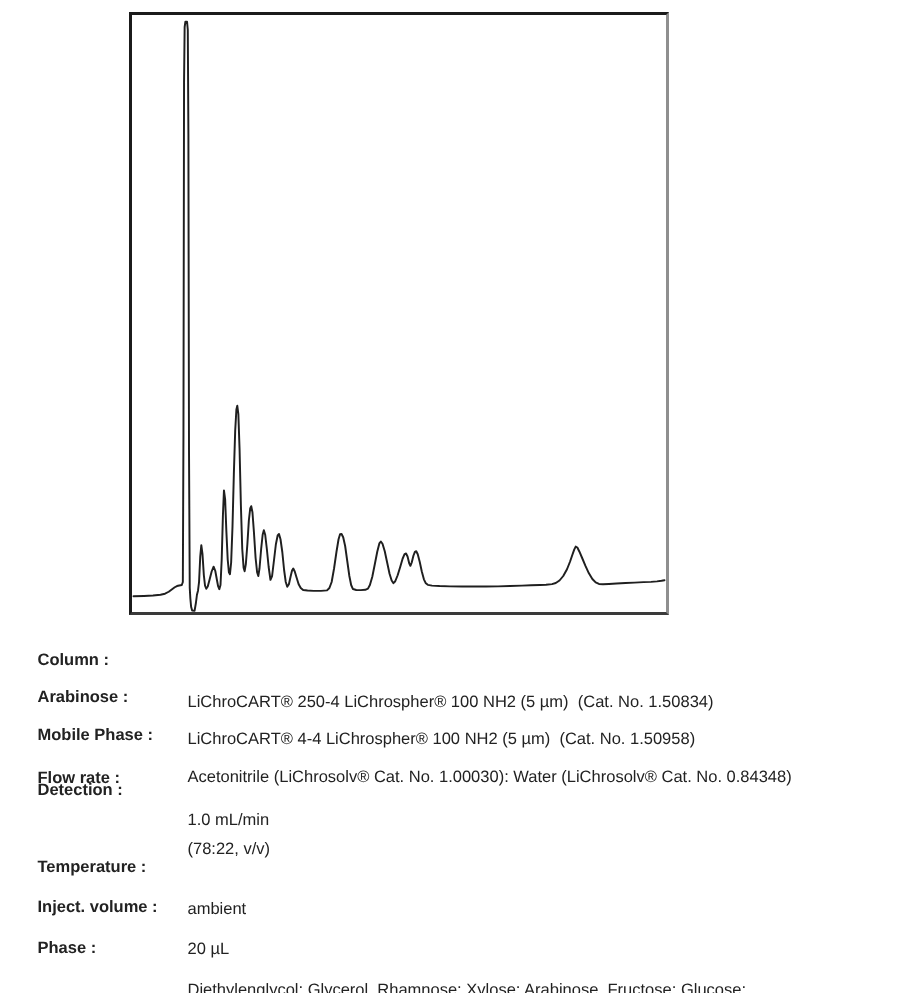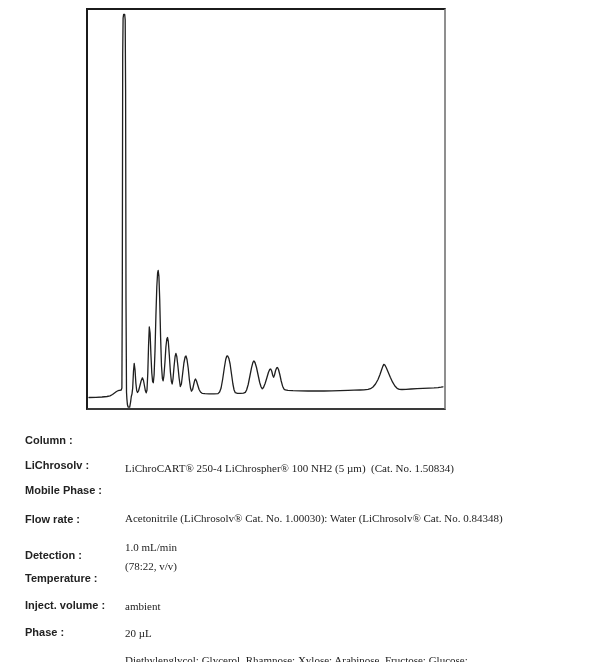--- a/index.html
+++ b/index.html
@@ -26,24 +26,24 @@
   .row .label{
     width:100px;flex:0 0 100px;
     font-size:11px;line-height:14px;font-weight:bold;color:#222;
     white-space:nowrap;
   }
   .row .value{
     width:475px;
     font-size:11px;line-height:14px;color:#222;
     white-space:pre-wrap;
   }
-  .value .vline{white-space:pre-wrap;font-family:Liberation Serif, serif;}
+  .value .vline{white-space:pre-wrap;}
   .value .vline.gap{margin-top:6px;}
   .r1{top:433px}.r2{top:458px}.r3{top:483px}.r4{top:512px}
-  .r5{top:548px}.r6{top:571px}.r7{top:598px}.r8{top:625px}
+  .r5{top:520px}.r6{top:571px}.r7{top:598px}.r8{top:625px}
 </style>
 </head>
 <body>
 
 <div class="stage">
 
   <div class="chart-box">
     <svg viewBox="88 10 356 398" preserveAspectRatio="none">
       <path fill="none" stroke="#1f1f1f" stroke-width="1.3" stroke-linejoin="round" stroke-linecap="round" d="M89 397.5 L96 397.3 L102 397 L107 396.5 L110 395.8 L112.5 394.5 L114.5 393 L116.5 391.5 L118 390.7 L119.5 390.3 L121.2 390 L121.9 388 L122.3 290 L122.7 55 L123.1 18 L123.6 14.5 L124.7 14.5 L125.2 20 L125.6 90 L126 300 L126.5 392 L126.9 399 L127.4 404.5 L128.1 407 L129.7 407.2 L130.6 402 L131.3 396.5 L132 393.8 L132.7 388 L133.5 371 L134.2 363.5 L135 369.5 L135.9 383.5 L136.7 390.5 L137.5 392.5 L138.5 391 L139.7 386.5 L141.1 381 L142.4 377.8 L143.5 380.5 L144.5 386 L145.4 390.8 L146.2 392.8 L147 390 L147.8 373 L148.6 344 L149.3 327 L150.1 333 L150.9 354 L151.8 373 L152.6 381.5 L153.3 382.8 L154.1 375 L155 351 L155.9 316 L156.8 287 L157.6 273 L158.2 270.5 L158.9 276 L159.7 299 L160.6 337 L161.5 366 L162.4 378.5 L163.1 380.8 L163.9 376 L164.9 363 L165.9 347 L166.8 339 L167.5 337.5 L168.3 341.5 L169.3 355 L170.4 372 L171.4 381.5 L172.2 384 L173 379 L174.1 366 L175.1 356.5 L175.9 353.5 L176.8 356.5 L177.9 366 L179.1 378 L180.3 386.5 L181.4 384 L182.6 374 L183.9 363 L185.1 357 L186 356 L187 359.5 L188.2 368 L189.4 380 L190.5 388 L191.5 391.2 L192.6 389.5 L193.7 384.5 L194.7 380.3 L195.5 379 L196.5 381 L197.7 385 L199.1 389.5 L200.5 392 L202.1 393.3 L205 393.7 L209 393.9 L214 393.9 L218 393.6 L219.6 392 L221.1 388 L222.7 379 L224.3 368 L225.7 359.5 L226.7 356.2 L227.7 356 L228.8 358.2 L230.1 364 L231.5 374 L232.9 384 L234.1 390 L235.3 392.7 L237.5 393.3 L240.5 393.4 L243.5 393.2 L245.3 392.4 L246.6 390 L248.2 384.5 L249.9 376 L251.5 367.8 L252.9 362.3 L253.9 361 L255 362.5 L256.5 367.5 L258.1 375 L259.7 382.5 L261.1 387 L262.3 388.8 L263.5 387.5 L265.1 383.5 L266.8 378 L268.4 372.5 L269.7 369.4 L270.7 369 L271.7 371 L272.8 375.5 L273.6 377.2 L274.5 375 L275.6 370.5 L276.6 367.9 L277.5 367.5 L278.5 369.5 L279.8 374.5 L281.2 381 L282.6 386.2 L283.9 388.9 L285.2 389.9 L288 390.4 L293 390.7 L300 390.9 L308 391 L316 391 L324 391 L332 390.9 L340 390.7 L348 390.4 L354 390.2 L360 390 L364 389.8 L368 389.4 L370.5 388.7 L373 387 L375.5 384 L378 379.5 L380 374.5 L381.6 369.8 L382.8 366.4 L383.8 364.4 L384.9 365 L386.3 367.8 L388.1 372 L390.3 377.3 L392.6 382.2 L394.9 386 L397.1 388.3 L399.3 389.3 L402 389.5 L406 389.3 L411 389 L417 388.7 L423 388.4 L429 388.1 L434 387.9 L438 387.6 L441 387.2 L443 386.8"></path>
     </svg>
@@ -52,21 +52,24 @@
   <div class="specs">
 
     <div class="row r1">
       <div class="label">Column :</div>
       <div class="value">
         <div class="vline">LiChroCART® 250-4 LiChrospher® 100 NH2 (5 µm)  (Cat. No. 1.50834)</div>
       </div>
     </div>
 
     <div class="row r2">
-      <div class="label">LiChrosolv :</div>
+      <div class="label">Arabinose :</div>
+      <div class="value">
+        <div class="vline">LiChroCART® 4-4 LiChrospher® 100 NH2 (5 µm)  (Cat. No. 1.50958)</div>
+      </div>
     </div>
 
     <div class="row r3">
       <div class="label">Mobile Phase :</div>
       <div class="value">
         <div class="vline">Acetonitrile (LiChrosolv® Cat. No. 1.00030): Water (LiChrosolv® Cat. No. 0.84348)</div>
         <div class="vline gap">(78:22, v/v)</div>
       </div>
     </div>
 

